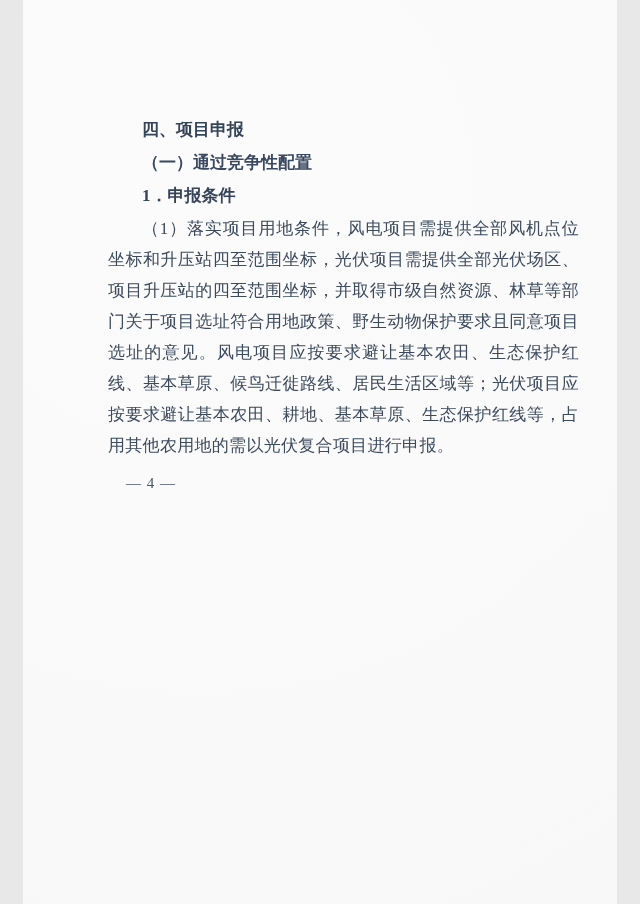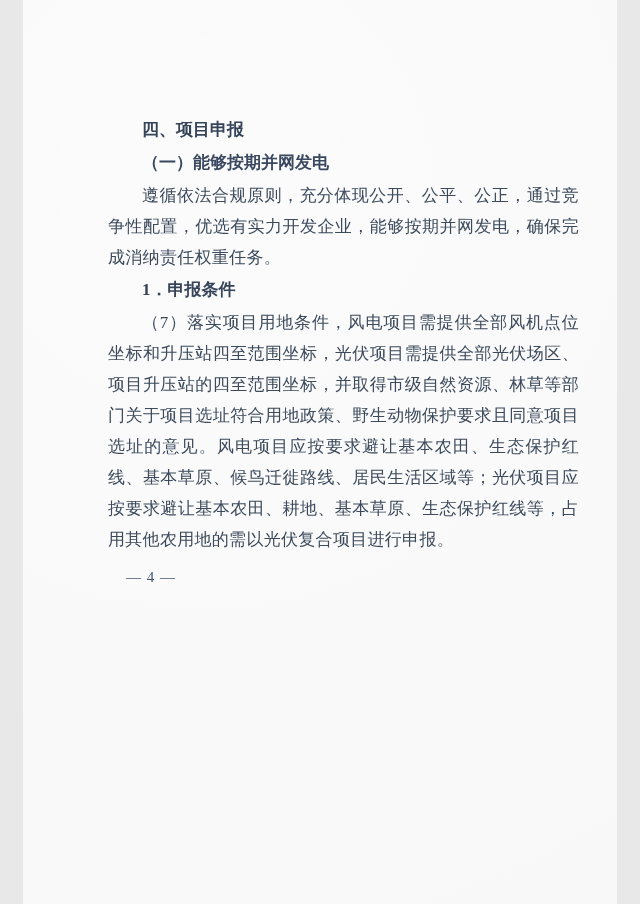--- a/index.html
+++ b/index.html
@@ -62,27 +62,26 @@
   }
 </style>
 </head>
 <body>
 
 <div class="doc-page">
   <div class="content">
 
     <p class="block heading-lv1">四、项目申报</p>
 
-    <p class="block heading-lv2">（一）能够按期并网发电</p>
+    <p class="block heading-lv2">（一）通过竞争性配置</p>
 
 
-    <p class="block para">遵循依法合规原则，充分体现公开、公平、公正，通过竞争性配置，优选有实力开发企业，能够按期并网发电，确保完成消纳责任权重任务。</p>
 
     <p class="block heading-lv3">1．申报条件</p>
 
 
 
-    <p class="block para">（7）落实项目用地条件，风电项目需提供全部风机点位坐标和升压站四至范围坐标，光伏项目需提供全部光伏场区、项目升压站的四至范围坐标，并取得市级自然资源、林草等部门关于项目选址符合用地政策、野生动物保护要求且同意项目选址的意见。风电项目应按要求避让基本农田、生态保护红线、基本草原、候鸟迁徙路线、居民生活区域等；光伏项目应按要求避让基本农田、耕地、基本草原、生态保护红线等，占用其他农用地的需以光伏复合项目进行申报。</p>
+    <p class="block para">（1）落实项目用地条件，风电项目需提供全部风机点位坐标和升压站四至范围坐标，光伏项目需提供全部光伏场区、项目升压站的四至范围坐标，并取得市级自然资源、林草等部门关于项目选址符合用地政策、野生动物保护要求且同意项目选址的意见。风电项目应按要求避让基本农田、生态保护红线、基本草原、候鸟迁徙路线、居民生活区域等；光伏项目应按要求避让基本农田、耕地、基本草原、生态保护红线等，占用其他农用地的需以光伏复合项目进行申报。</p>
 
     <p class="block page-number">— 4 —</p>
 
   </div>
 </div>
 
 </body></html>

